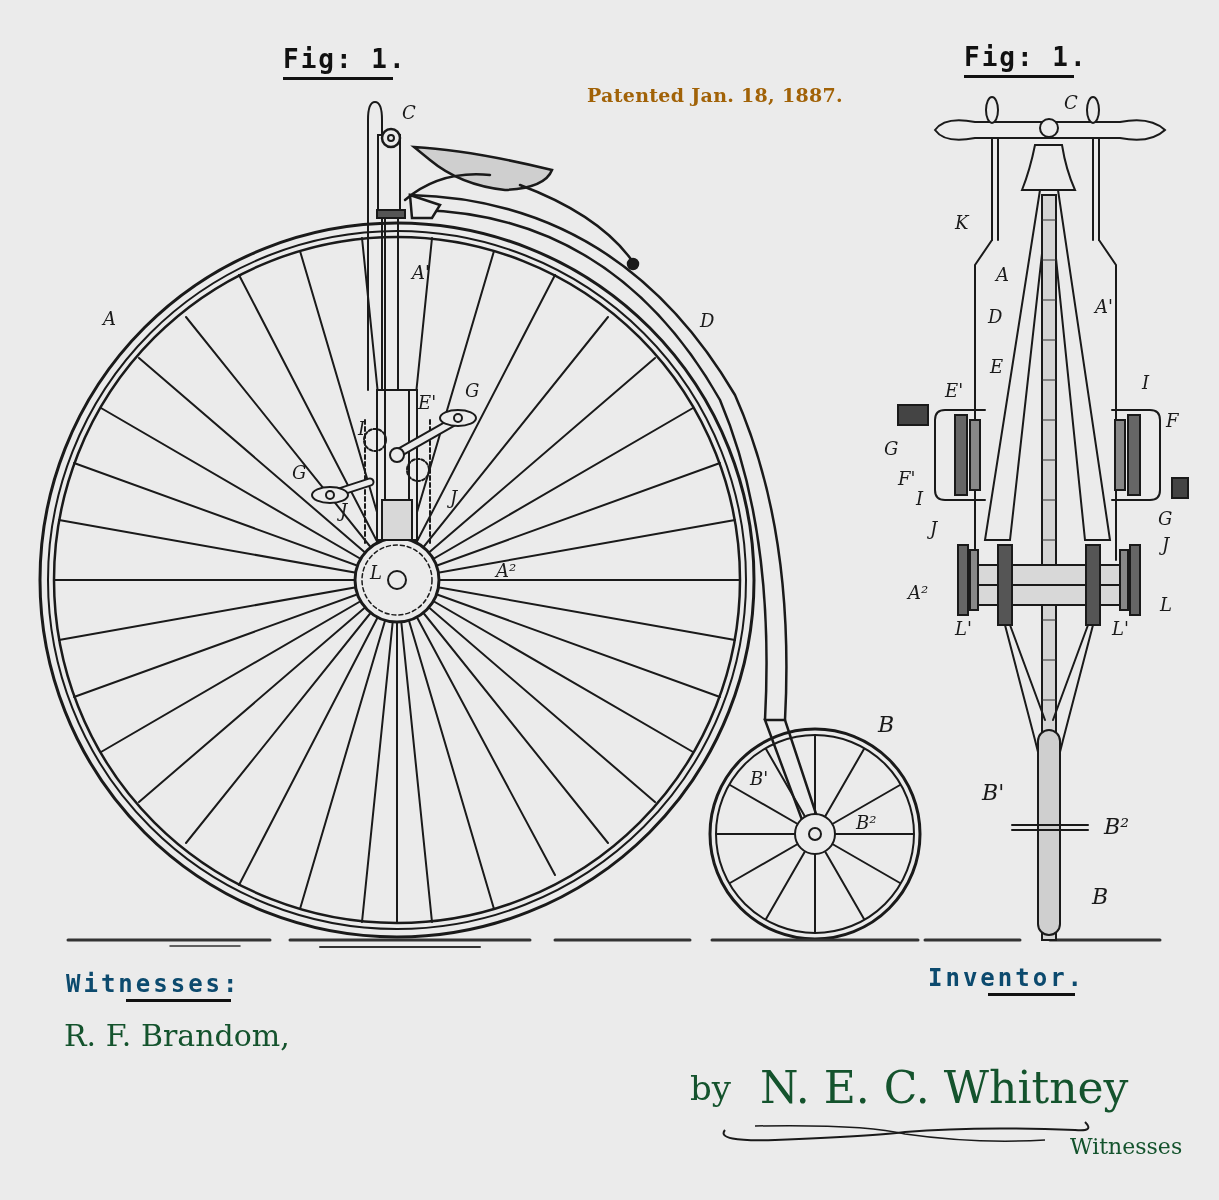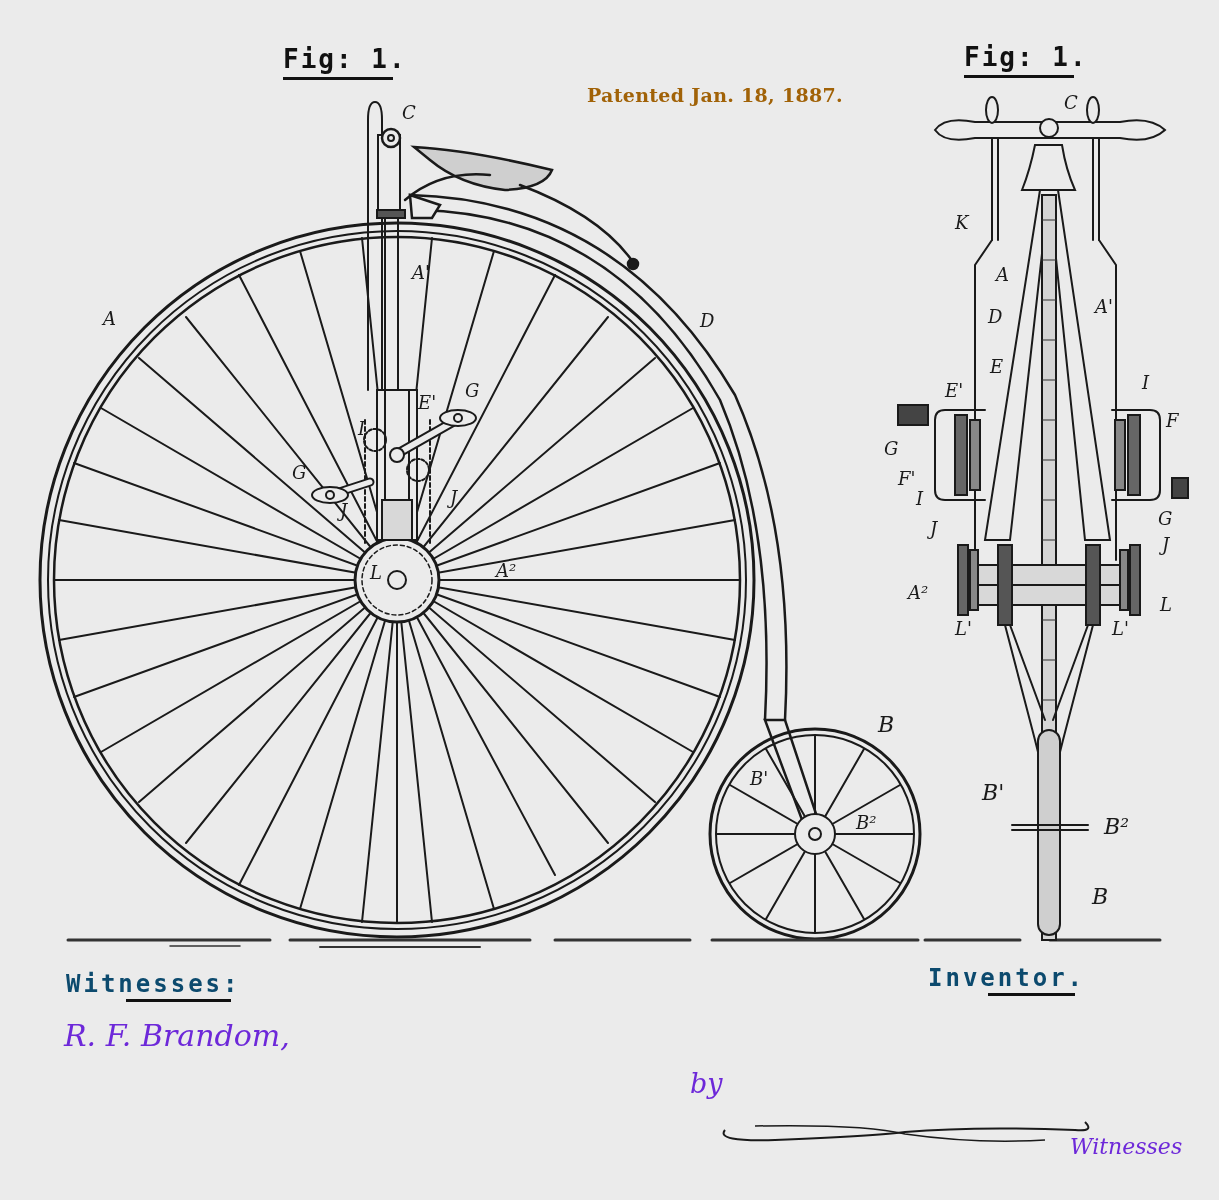--- a/index.html
+++ b/index.html
@@ -28,26 +28,26 @@
     font-size:18px; color:#1a1a1a;
   }
   .heading-script {
     position:absolute; font-family:"DejaVu Sans Mono", monospace; font-weight:bold;
     font-size:24px; letter-spacing:3px; color:#0c4a6e;
   }
   .heading-script .ul { position:absolute; left:60px; right:10px; bottom:-4px; border-bottom:3px solid #111; }
   #witnesses-heading { left:66px; top:970px; }
   #inventor-heading { left:928px; top:964px; }
   .signature {
-    position:absolute; font-family:"DejaVu Serif", serif; font-style:italic; color:#6d28d9;
+    position:absolute; font-family:"DejaVu Serif", serif; color:#14532d;
   }
   #witness-1 { left:64px; top:1018px; font-size:30px; }
   #witness-2 { left:100px; top:1076px; font-size:28px; }
   #inventor-name { left:700px; top:1006px; font-size:40px; }
-  #attorney-by { left:690px; top:1068px; font-size:27px; }
+  #attorney-by { left:690px; top:1068px; font-size:34px; }
   #attorney-name { left:760px; top:1062px; font-size:44px; }
   #attorney-title { left:1070px; top:1134px; font-size:22px; }
   #watermark {
     position:absolute; left:34px; top:1142px; font-family:"DejaVu Serif", serif;
     font-size:31px; color:#222; letter-spacing:-0.5px;
   }
 </style>
 </head>
 <body>
 
@@ -309,19 +309,20 @@
     <span>Witnesses:</span>
     <span class="ul"></span>
   </div>
   <div id="witness-1" class="signature">R. F. Brandom,</div>
 
   <div id="inventor-heading" class="heading-script">
     <span>Inventor.</span>
     <span class="ul"></span>
   </div>
   <div id="attorney-by" class="signature">by</div>
+  <div id="attorney-name" class="signature">N. E. C. Whitney</div>
   <svg style="position:absolute;left:715px;top:1112px;" width="390" height="40">
     <path d="M10 18 Q0 30 60 28 Q160 24 190 20 Q260 14 360 18 Q380 20 370 10" fill="none" stroke="#1a1a1a" stroke-width="2"></path>
     <path d="M40 14 Q150 12 190 22 Q260 32 330 28" fill="none" stroke="#1a1a1a" stroke-width="1.5"></path>
   </svg>
   <div id="attorney-title" class="signature">Witnesses</div>
 
 </div>
 
 </body></html>

